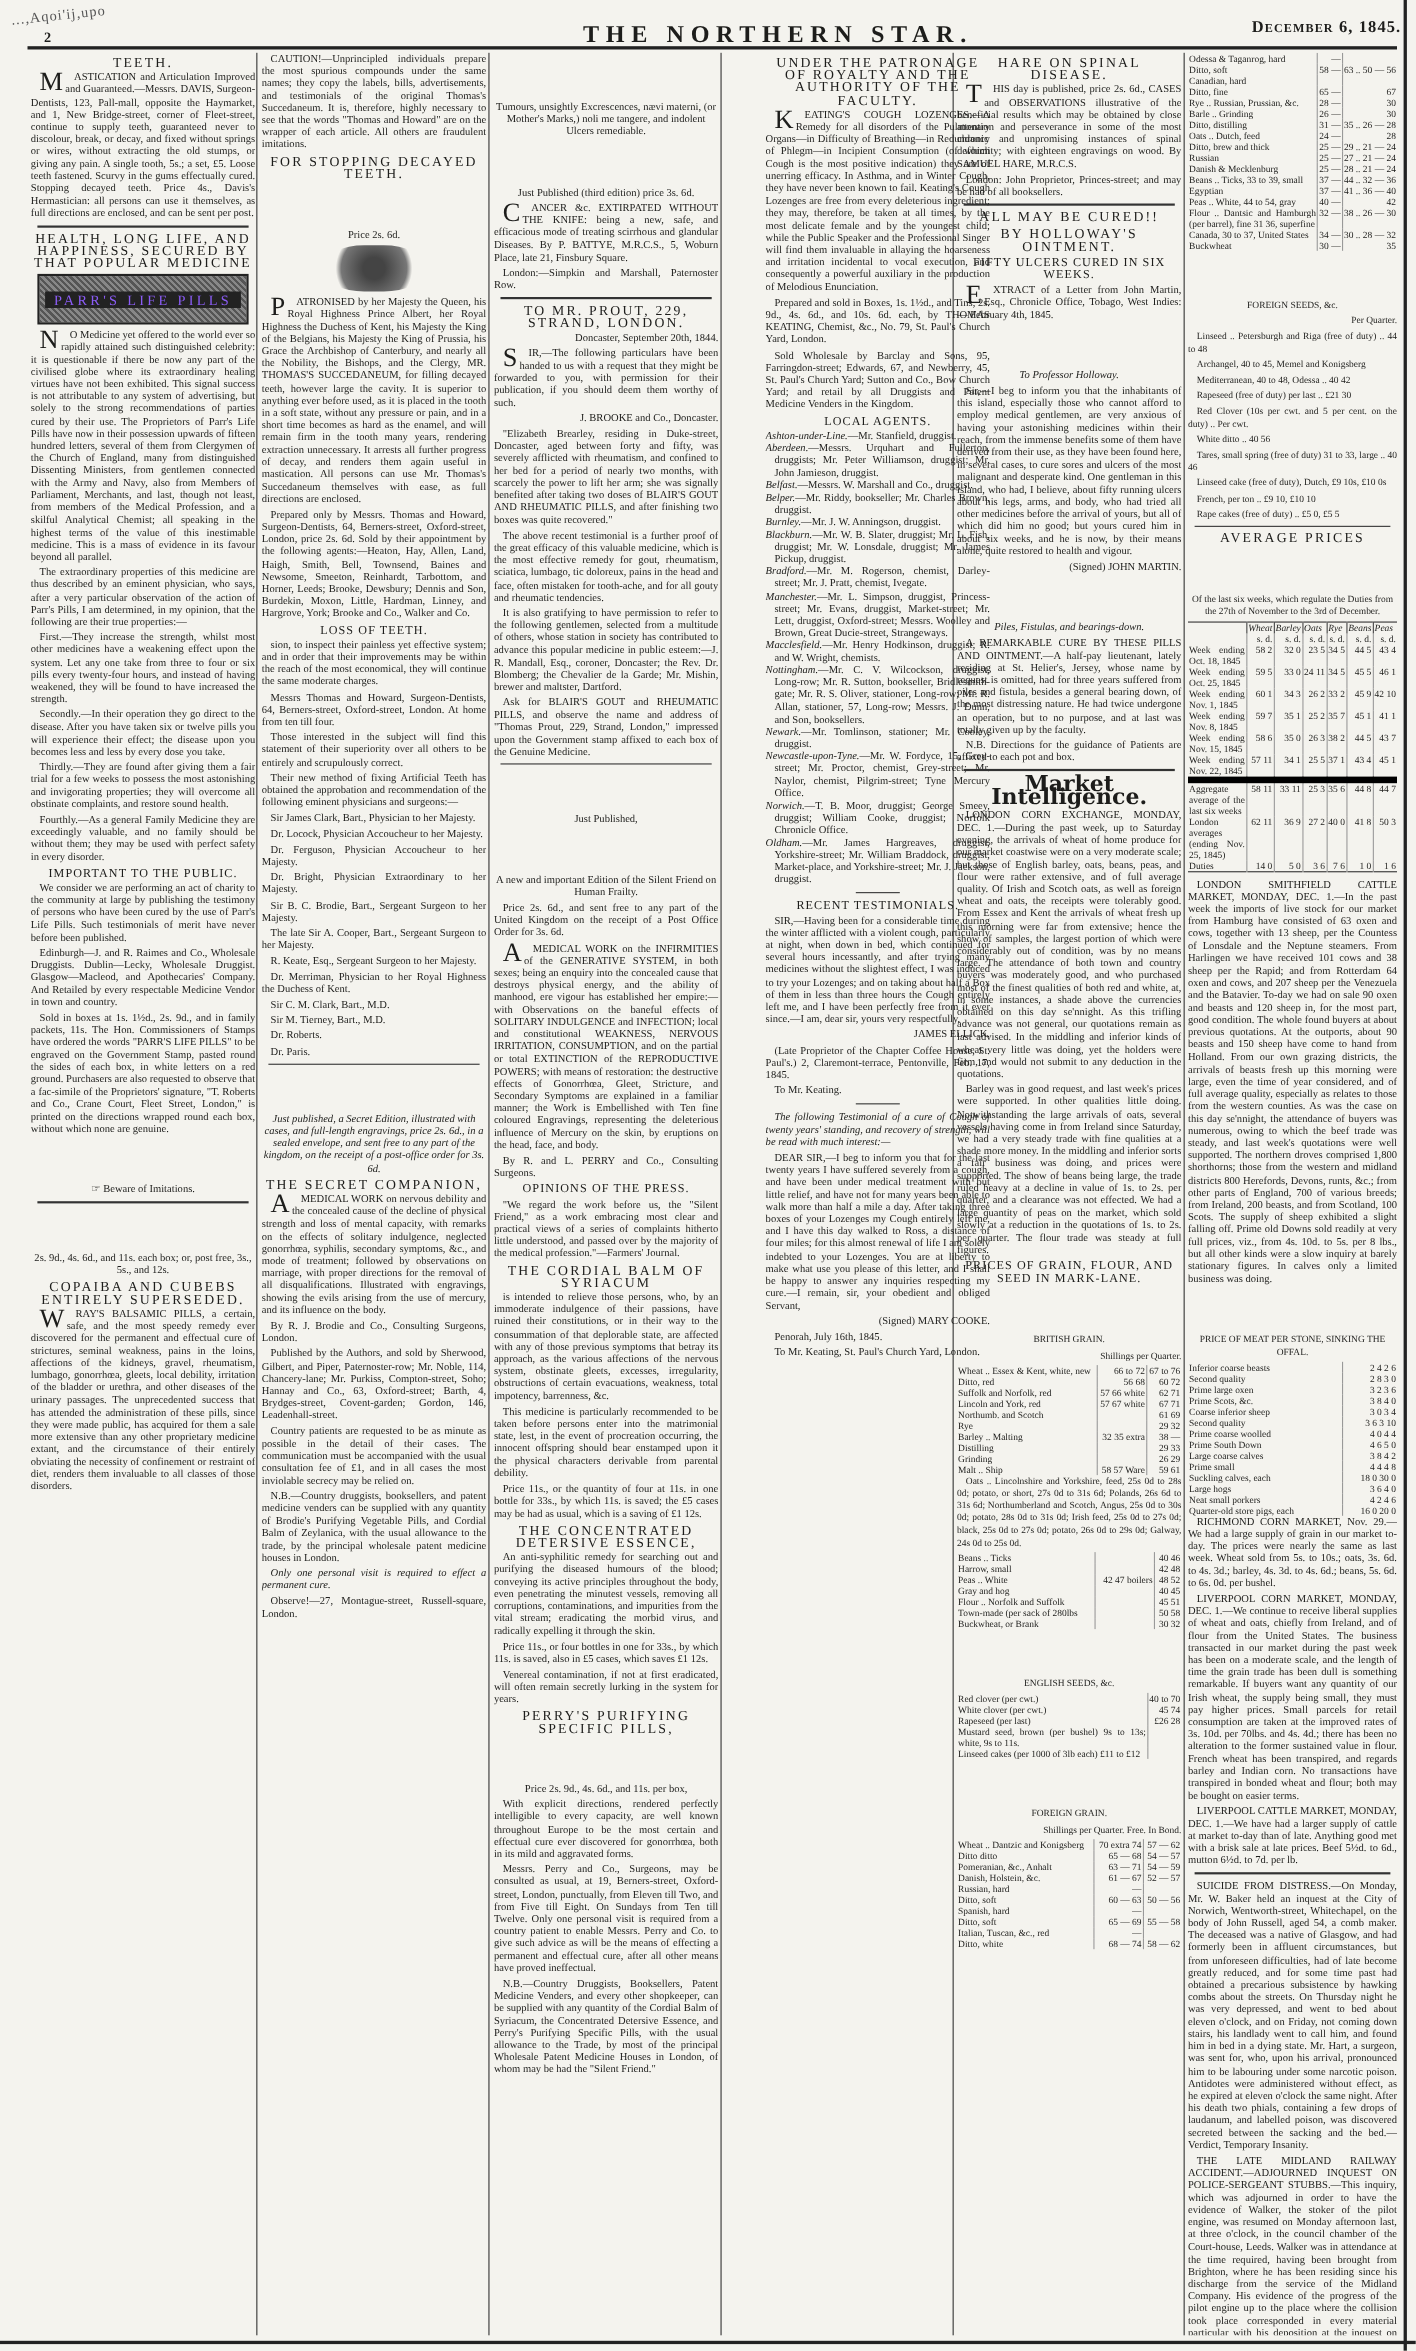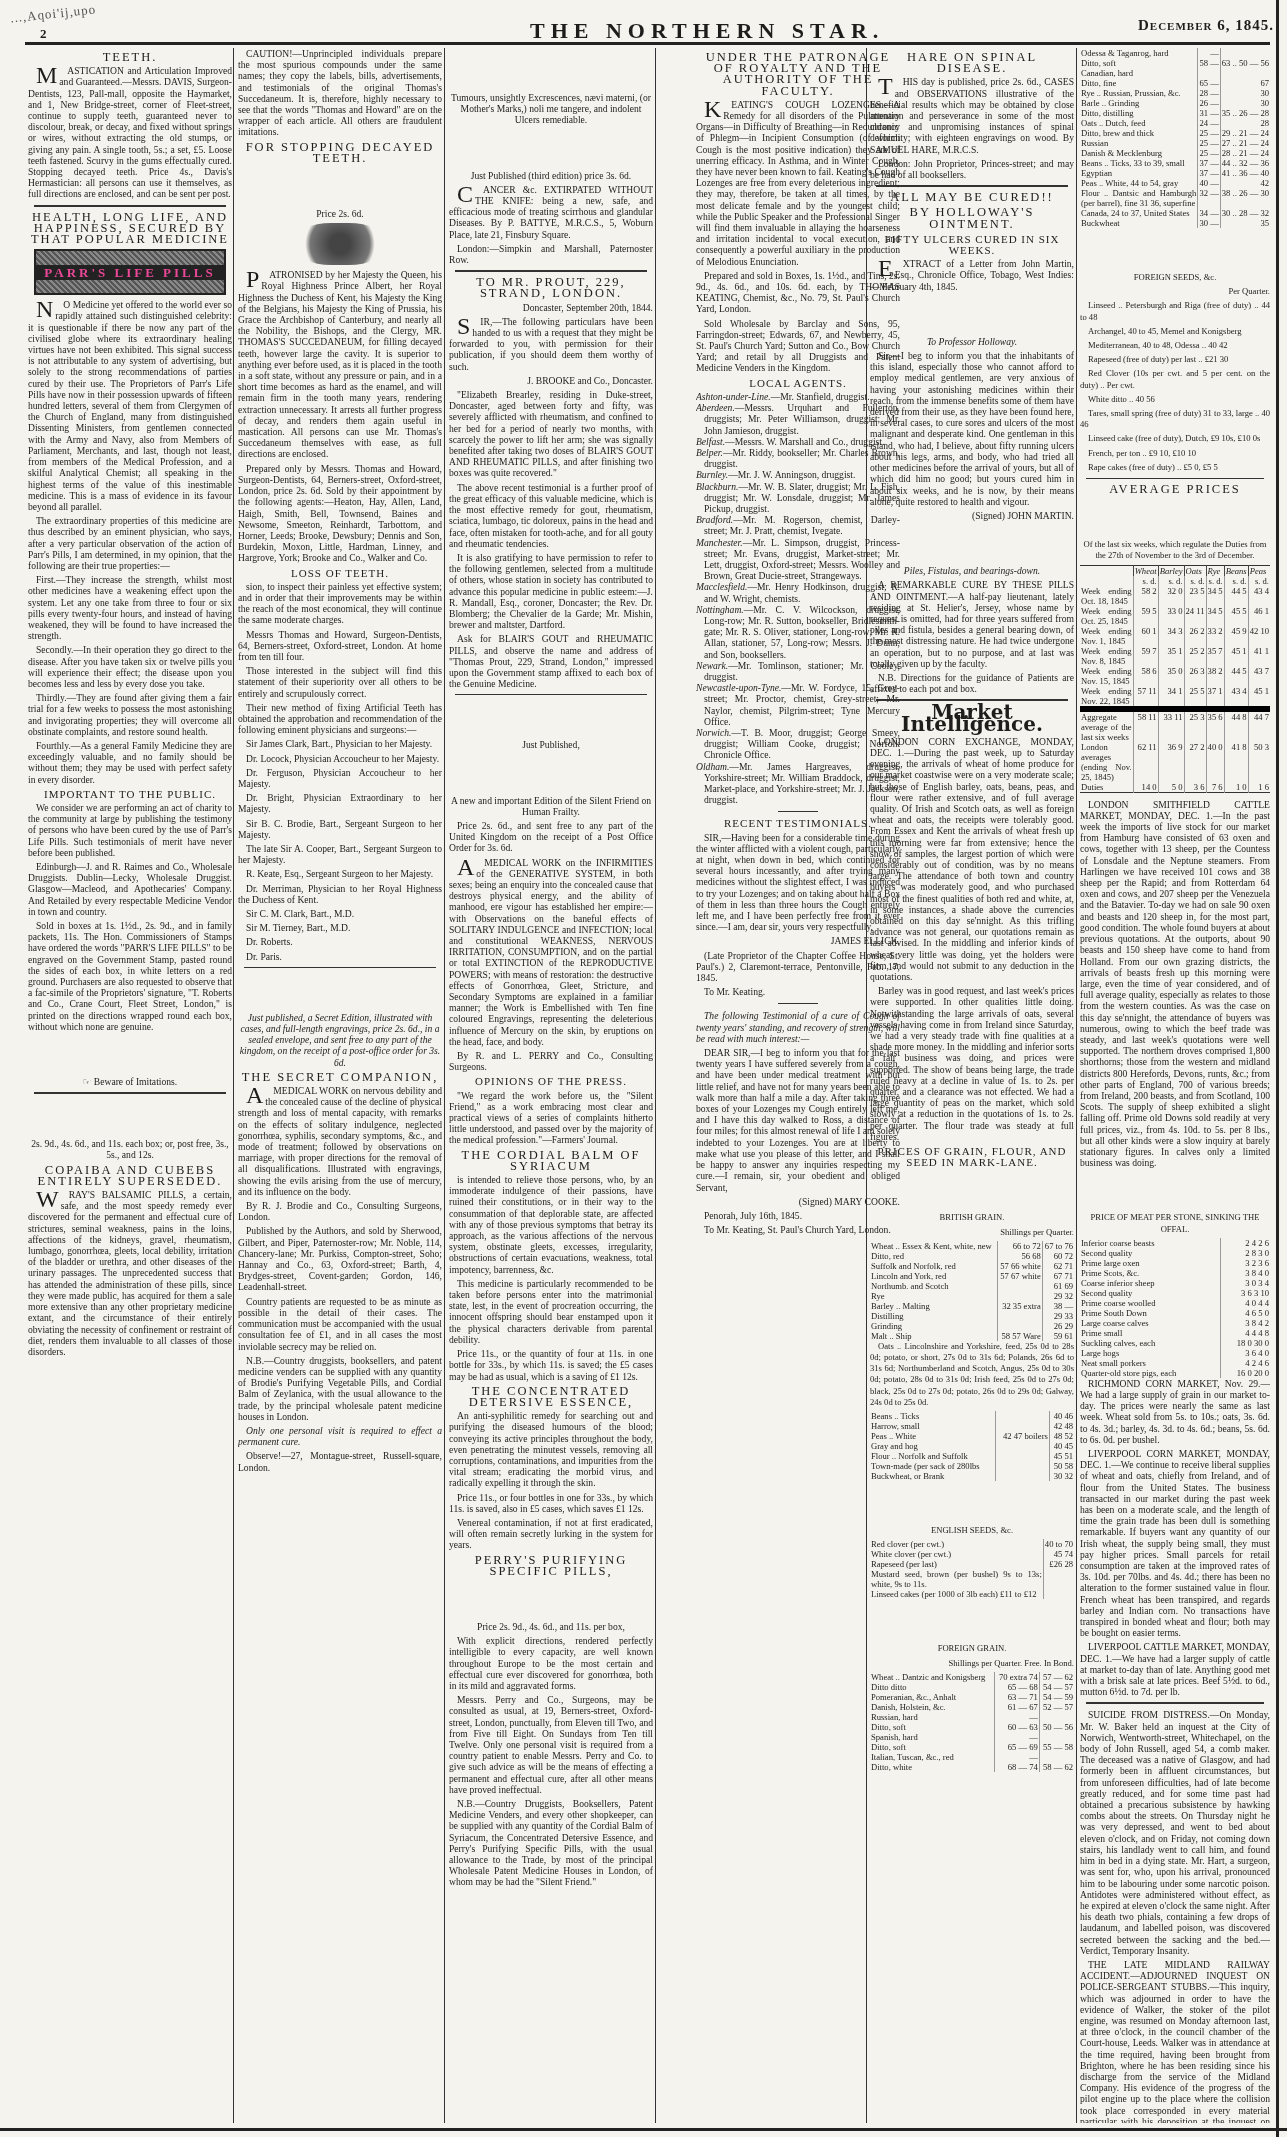--- a/index.html
+++ b/index.html
@@ -28,21 +28,21 @@
   h3.big { font-size:12.5px; letter-spacing:2px; }
   h3.gothic { font-size:20px; font-weight:bold; letter-spacing:0; font-family:"DejaVu Serif", serif; margin:6px 0; }
   p { margin:0 0 3px; text-indent:8px; }
   p.drop::first-letter { font-size:24px; float:left; line-height:20px; margin-right:2px; }
   .hr { height:2px; background:#333; margin:5px 6px; }
   .hr.thin { height:1px; }
   .center { text-align:center; text-indent:0;margin-top:44px; }
   .small { font-size:8.6px; }
   .italic { font-style:italic; }
   .banner { height:42px; margin:4px 6px; border:2px solid #222; background:repeating-linear-gradient(45deg,#555 0 2px,#888 2px 4px); display:flex; align-items:center; justify-content:center; }
-  .banner span { background:#222; color:#ec4899; font-weight:bold; letter-spacing:3px; font-size:13px; padding:2px 8px; }
+  .banner span { background:#222; color:#8b5cf6; font-weight:normal; letter-spacing:3px; font-size:13px; padding:2px 8px; }
   .emblem { width:90px; height:42px; margin:4px auto; border-radius:40%; background:radial-gradient(circle,#444 20%,#777 60%,transparent 70%); }
   table { border-collapse:collapse; width:100%; font-size:8.6px; line-height:10px; }
   td, th { padding:0 1px; vertical-align:top; }
   th { font-style:italic; font-weight:normal; border-left:1px solid #444; }
   td.num { text-align:right; border-left:1px solid #999; white-space:nowrap; }
   .list-agent { margin:0; text-indent:-8px; padding-left:8px; }
   .list-agent .place { font-style:italic; }
 </style>
 </head>
 <body>
@@ -471,21 +471,21 @@
             <td>Peas .. White, 44 to 54, gray</td>
             <td class="num">40  —</td>
             <td class="num">42</td>
           </tr>
       <tr>
             <td>Flour .. Dantsic and Hamburgh (per barrel), fine 31 36, superfine</td>
             <td class="num">32  —</td>
             <td class="num">38 .. 26 — 30</td>
           </tr>
       <tr>
-            <td>Canada, 24 to 37, United States</td>
+            <td>Canada, 30 to 37, United States</td>
             <td class="num">34  —</td>
             <td class="num">30 .. 28 — 32</td>
           </tr>
       <tr>
             <td>Buckwheat</td>
             <td class="num">30  —</td>
             <td class="num">35</td>
           </tr>
     </tbody>
       </table>

